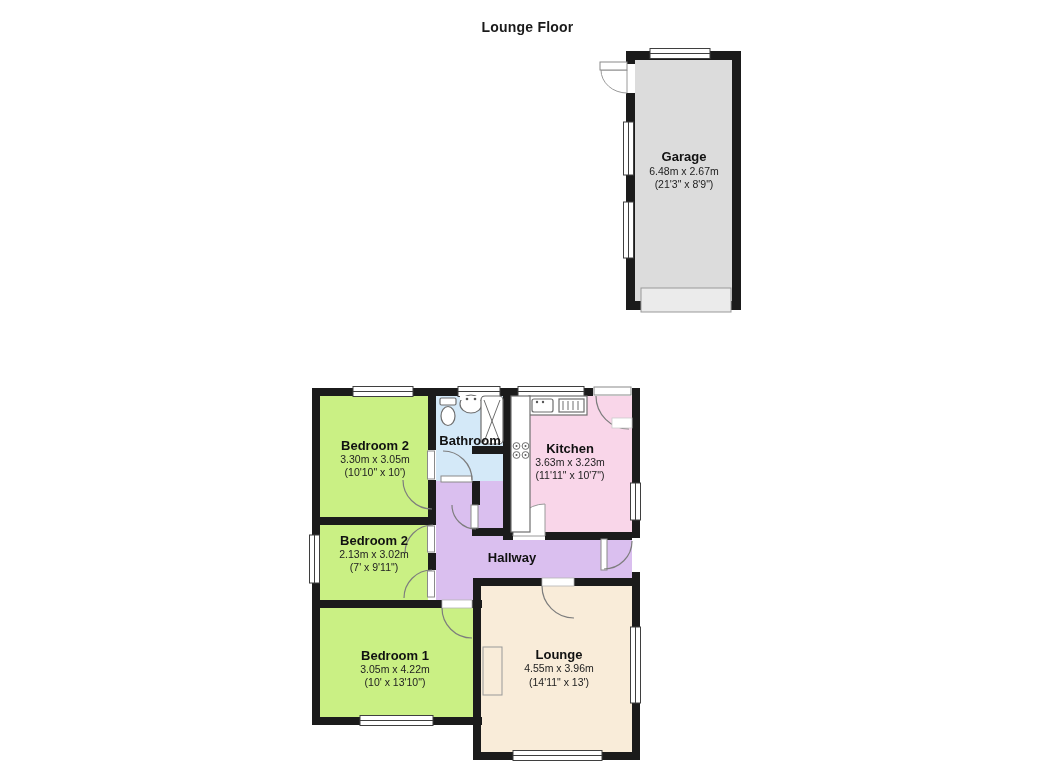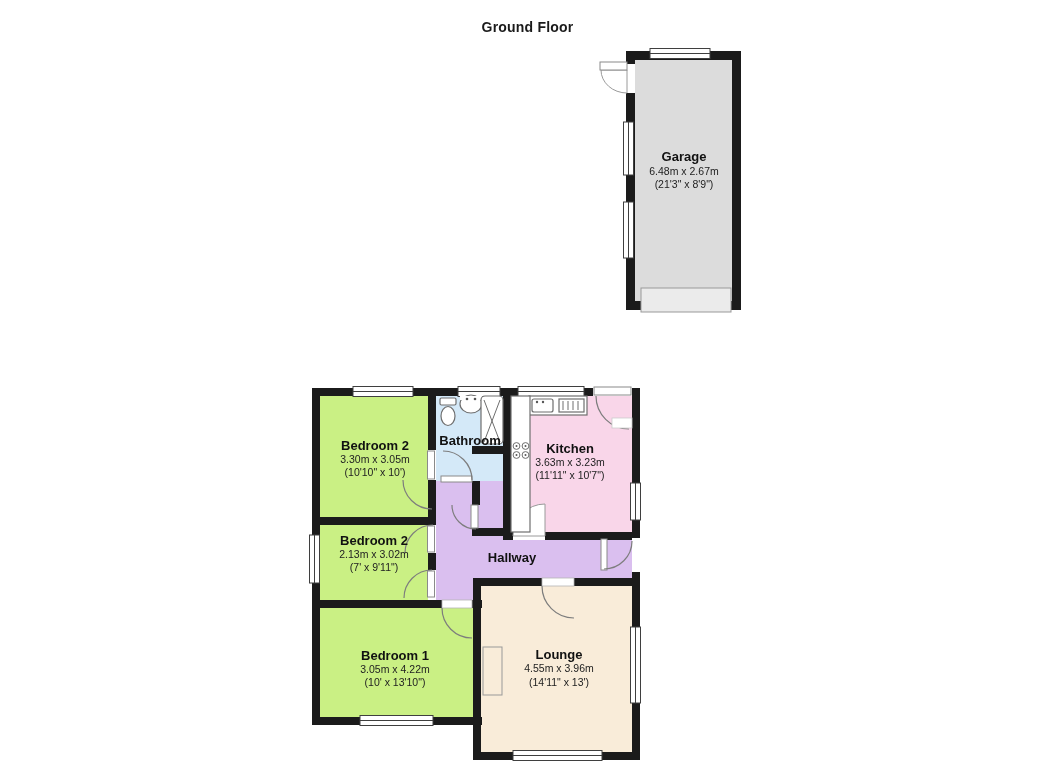--- a/index.html
+++ b/index.html
@@ -19,21 +19,21 @@
   .fixline{stroke:#6e6e6e;stroke-width:1;fill:none;}
   .dot{fill:#555555;stroke:none;}
   .room-name{font-family:"Liberation Sans",sans-serif;font-size:13px;font-weight:bold;
              fill:#111111;text-anchor:middle;}
   .room-dims{font-family:"Liberation Sans",sans-serif;font-size:10.5px;fill:#222222;text-anchor:middle;}
 </style>
 </head>
 <body>
 
 <div class="canvas">
-  <div class="plan-title">Ground Floor</div>
+  <div class="plan-title">Lounge Floor</div>
 
   <svg width="1055" height="767" viewBox="0 0 1055 767">
 
     <g>
       <rect x="626" y="51" width="115" height="259" fill="#1b1b1b"></rect>
       <rect x="635" y="60" width="97" height="241" fill="#dcdcdc"></rect>
 
       <rect x="641" y="288" width="90" height="24" stroke="#999999" stroke-width="1" fill="#ebebeb"></rect>
 
       <rect class="gap" x="626" y="64" width="9" height="29"></rect>

